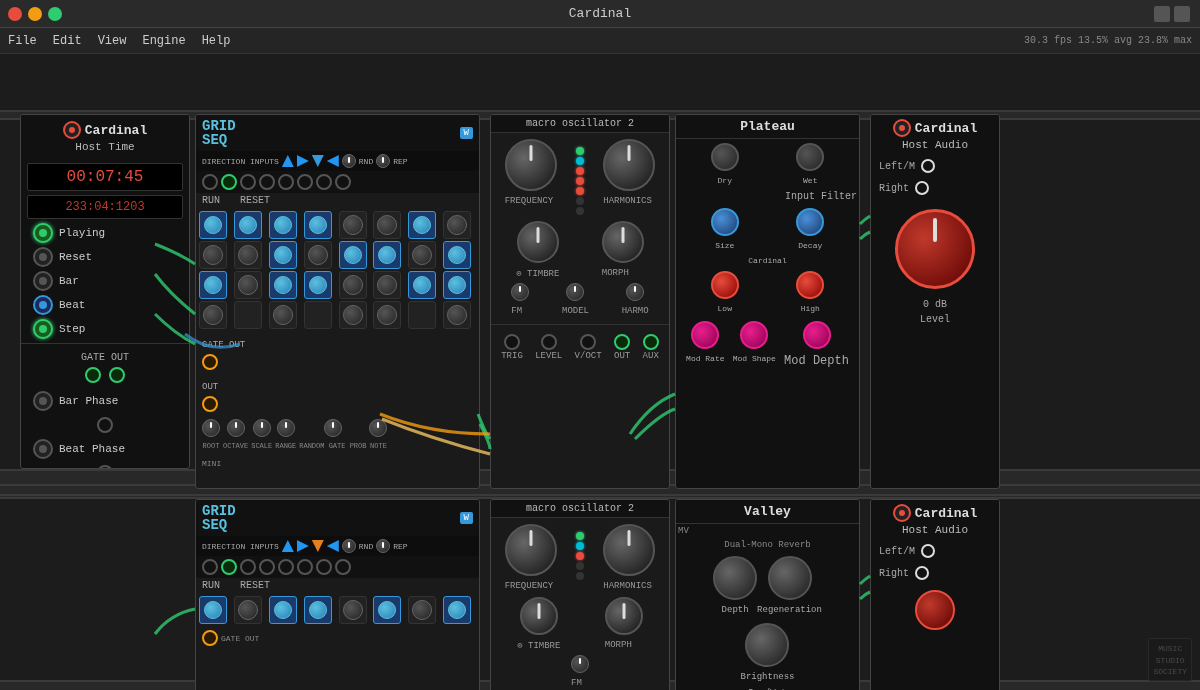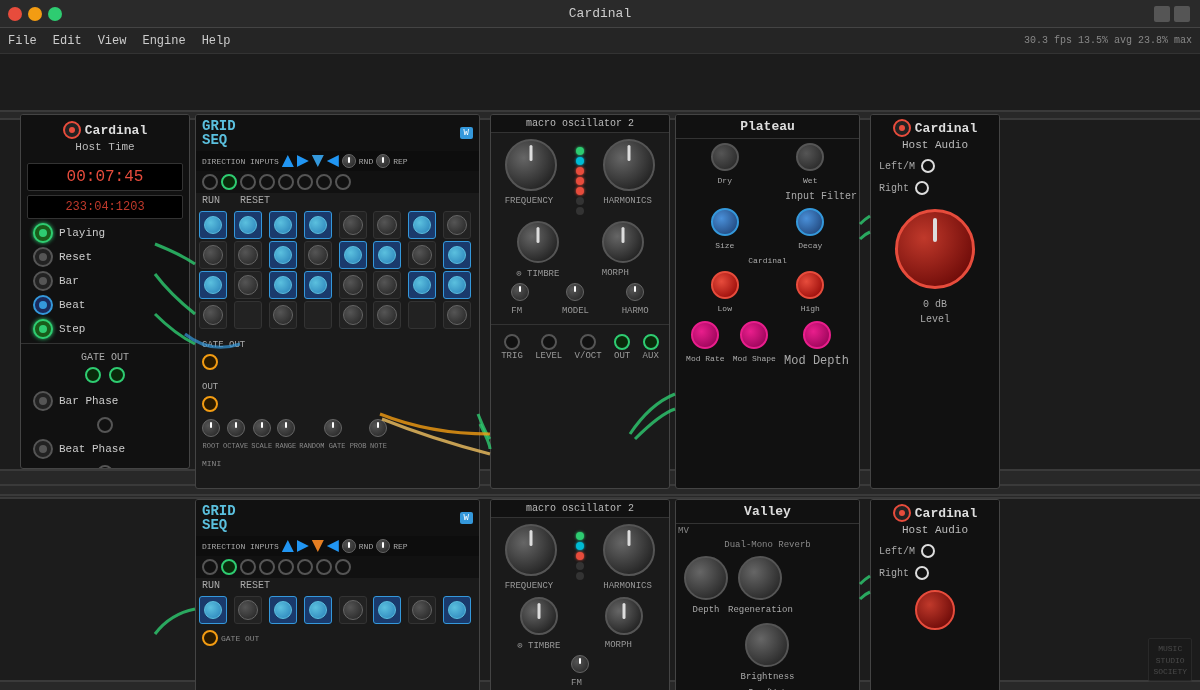--- a/index.html
+++ b/index.html
@@ -878,21 +878,21 @@
 
     <div class="big-red-knob"></div>
     <span class="level-label">0 dB</span>
     <span class="level-label">Level</span>
   </div>
 
   <div class="module valley">
     <div class="valley-title">Valley</div>
     <div style="color:#888;font-size:9px;padding:2px;">MV</div>
     <div style="text-align:center;color:#888;font-size:9px;padding:2px;">Dual-Mono Reverb</div>
-    <div style="display:flex;justify-content:flex-start;padding:4px 8px;">
+    <div style="display:flex;justify-content:center;padding:4px 8px;">
       <div style="text-align:center;">
         <div class="valley-knob"></div>
         <div style="color:#aaa;font-size:9px;">Depth</div>
       </div>
       <div style="text-align:center;">
         <div class="valley-knob"></div>
         <div style="color:#aaa;font-size:9px;">Regeneration</div>
       </div>
     </div>
     <div style="display:flex;justify-content:space-around;padding:4px 8px;">

